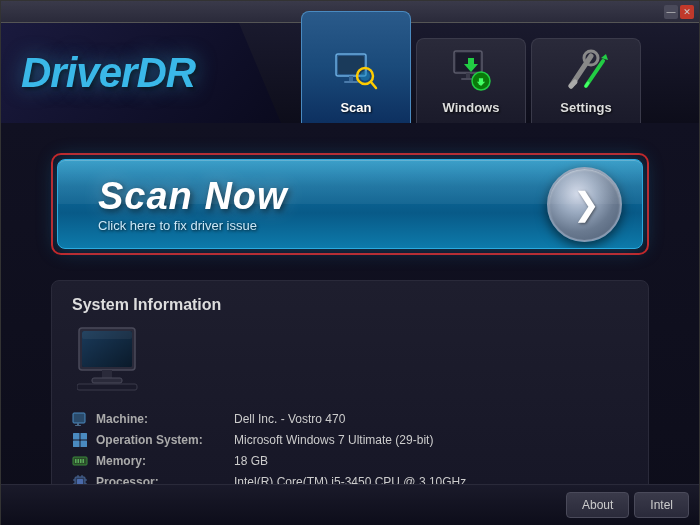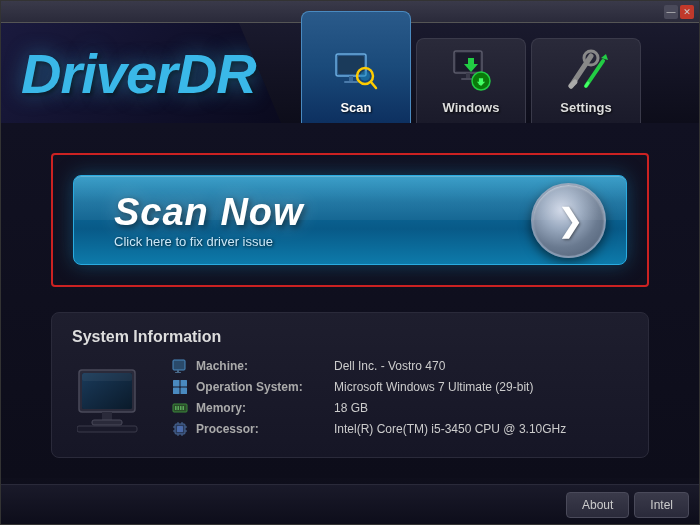--- a/index.html
+++ b/index.html
@@ -63,21 +63,21 @@
       width: 280px;
       display: flex;
       align-items: center;
       padding-left: 20px;
       background: linear-gradient(135deg, #1a1a3e 0%, #0a0a1e 100%);
       position: relative;
       clip-path: polygon(0 0, 85% 0, 100% 100%, 0 100%);
     }
 
     .logo-text {
-      font-size: 56px;
+      font-size: 42px;
       font-weight: bold;
       color: #3ab8e8;
       text-shadow: 0 0 20px rgba(58,184,232,0.5), 2px 2px 4px rgba(0,0,0,0.8);
       font-style: italic;
       letter-spacing: -1px;
       text-align: center;
     }
 
     
     .nav-tabs {
@@ -139,22 +139,22 @@
 
     
     .main-content {
       padding: 30px 50px 20px;
       background: linear-gradient(180deg, #111122 0%, #0d0d1a 100%);
     }
 
     
     .scan-btn-container {
       border: 2px solid #cc2222;
-      border-radius: 4px;
-      padding: 20px;
+      border-radius: 10px;
+      padding: 4px;
       margin-bottom: 25px;
     }
 
     .scan-btn {
       width: 100%;
       height: 90px;
       background: linear-gradient(180deg, #1a8fc0 0%, #0d6a9a 30%, #085a88 60%, #0d7aaa 100%);
       border-radius: 8px;
       display: flex;
       align-items: center;
@@ -229,20 +229,21 @@
     .system-info-title {
       font-size: 16px;
       font-weight: bold;
       color: #ddd;
       margin-bottom: 12px;
     }
 
     .system-info-body {
       display: flex;
       gap: 20px;
+      flex-direction: column;
     }
 
     .computer-icon-area {
       width: 80px;
       flex-shrink: 0;
       display: flex;
       align-items: center;
       justify-content: center;
     }
 

